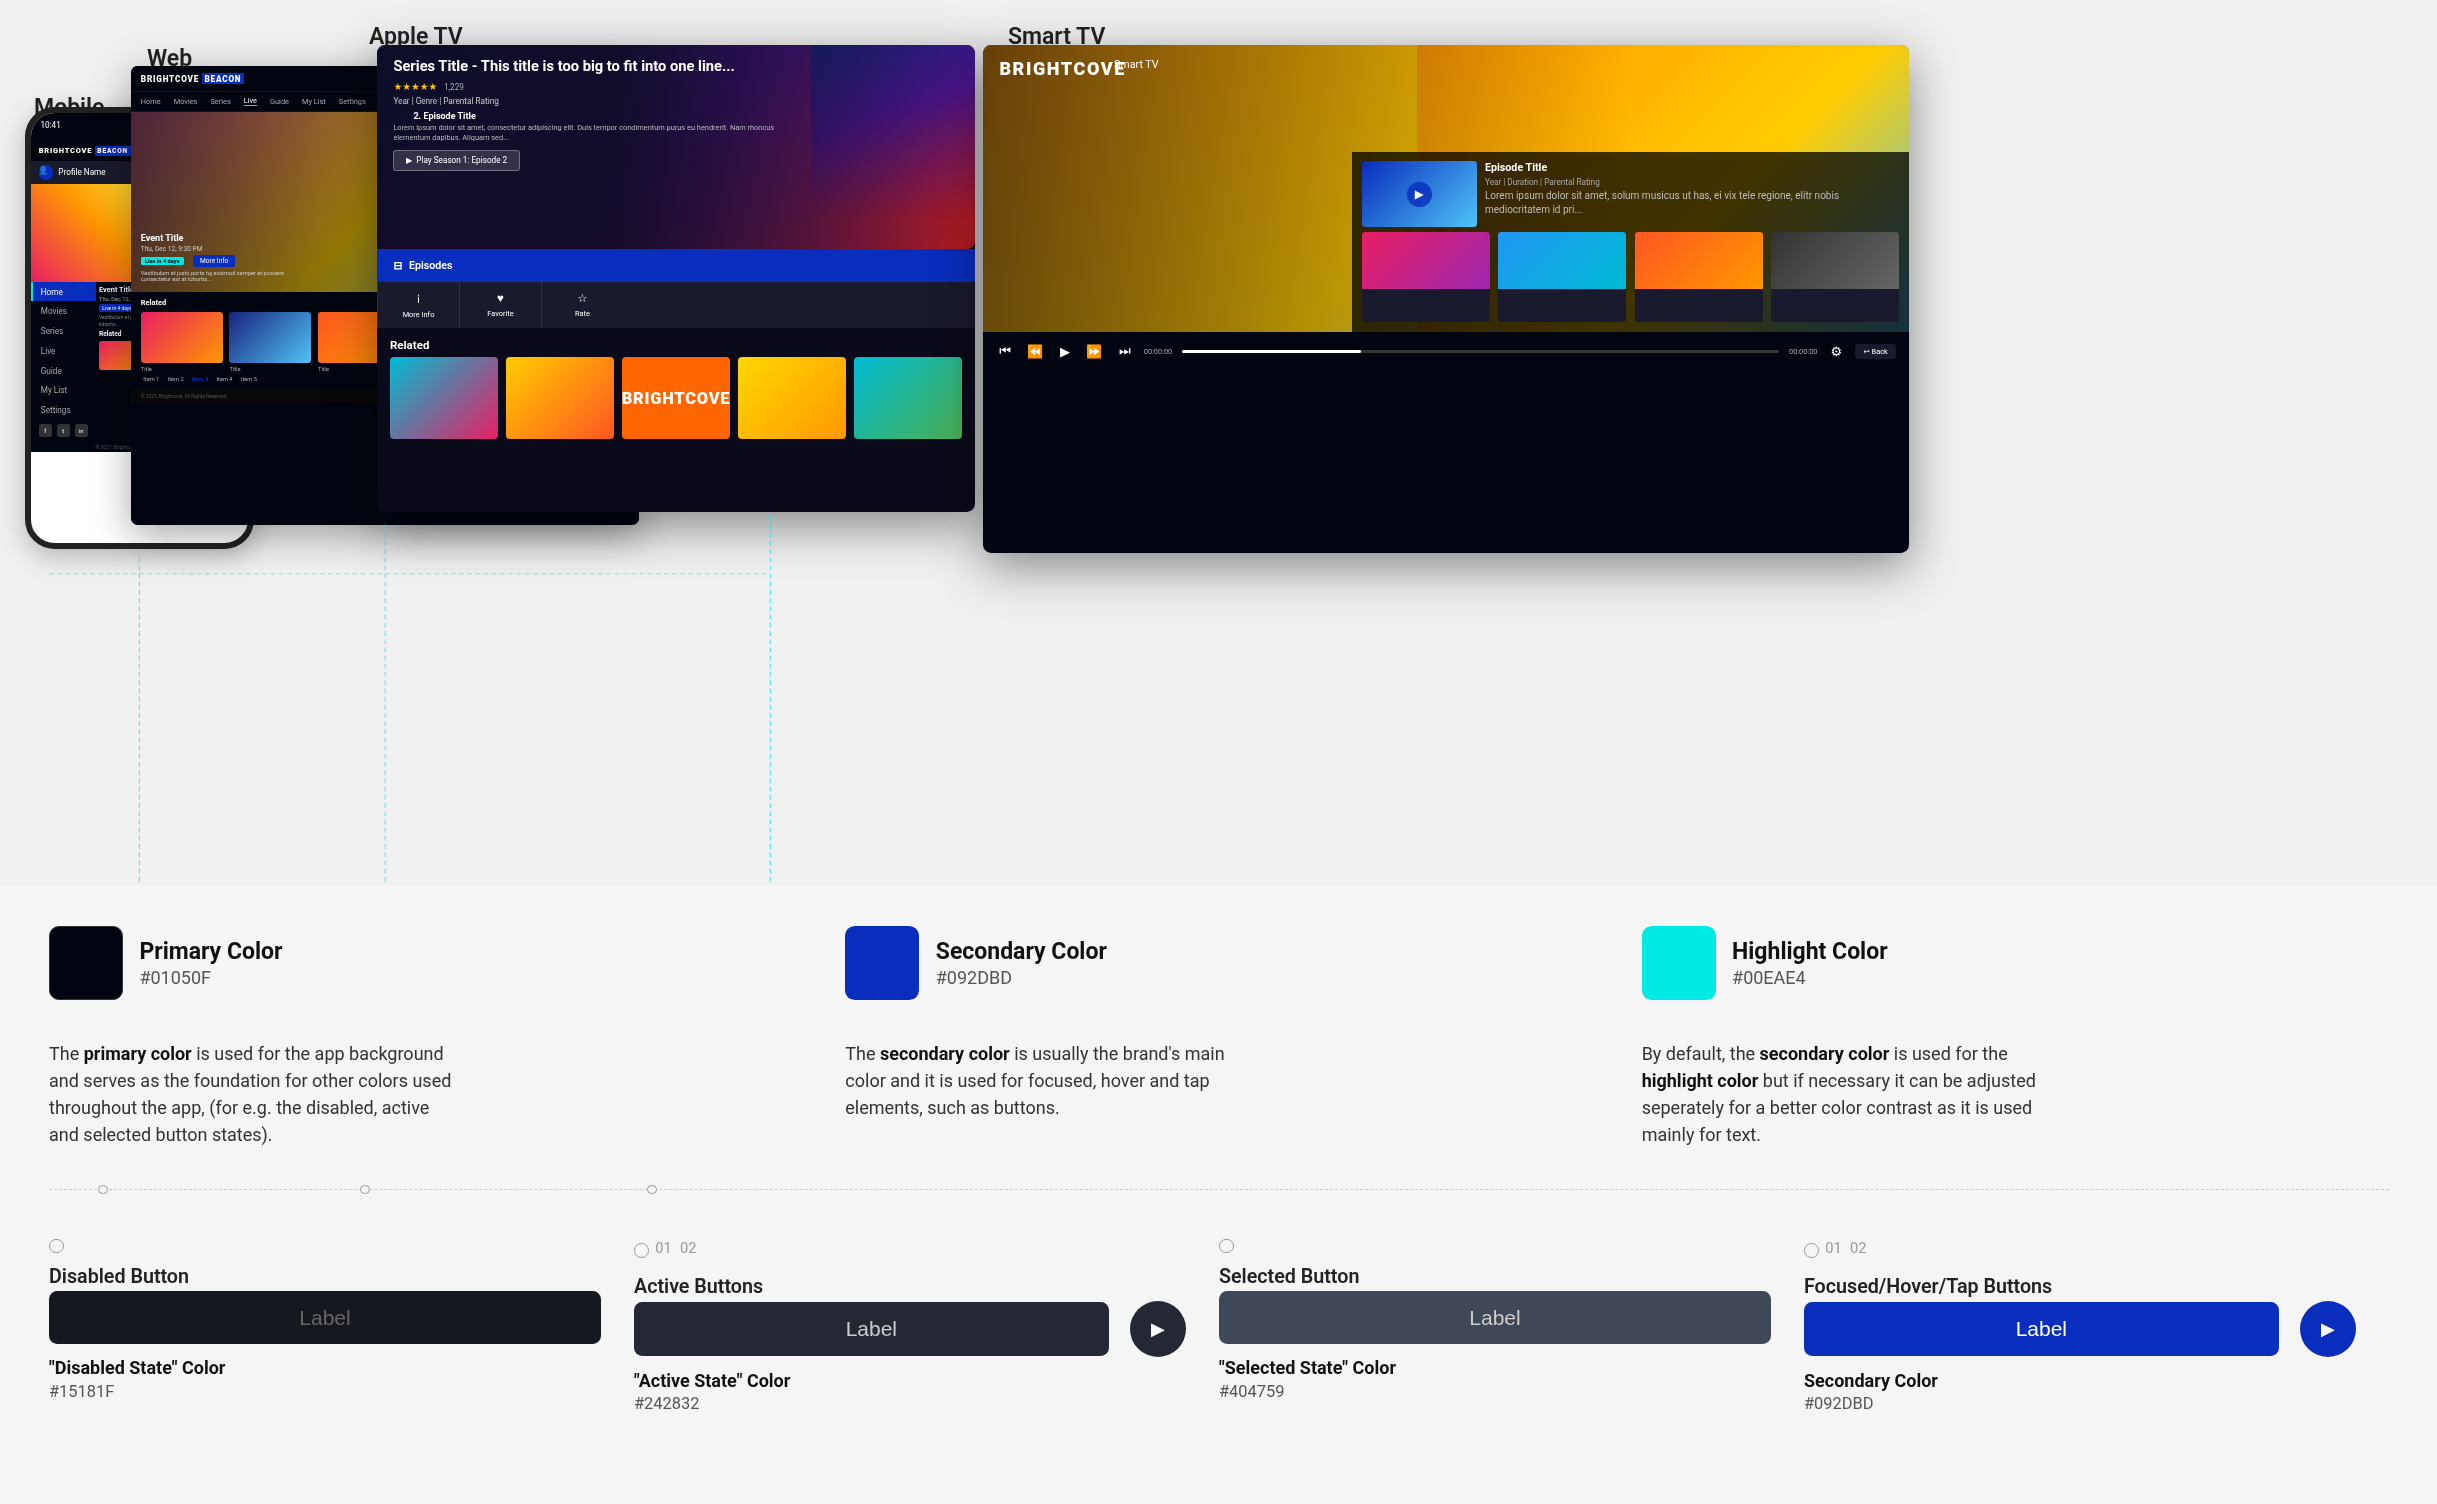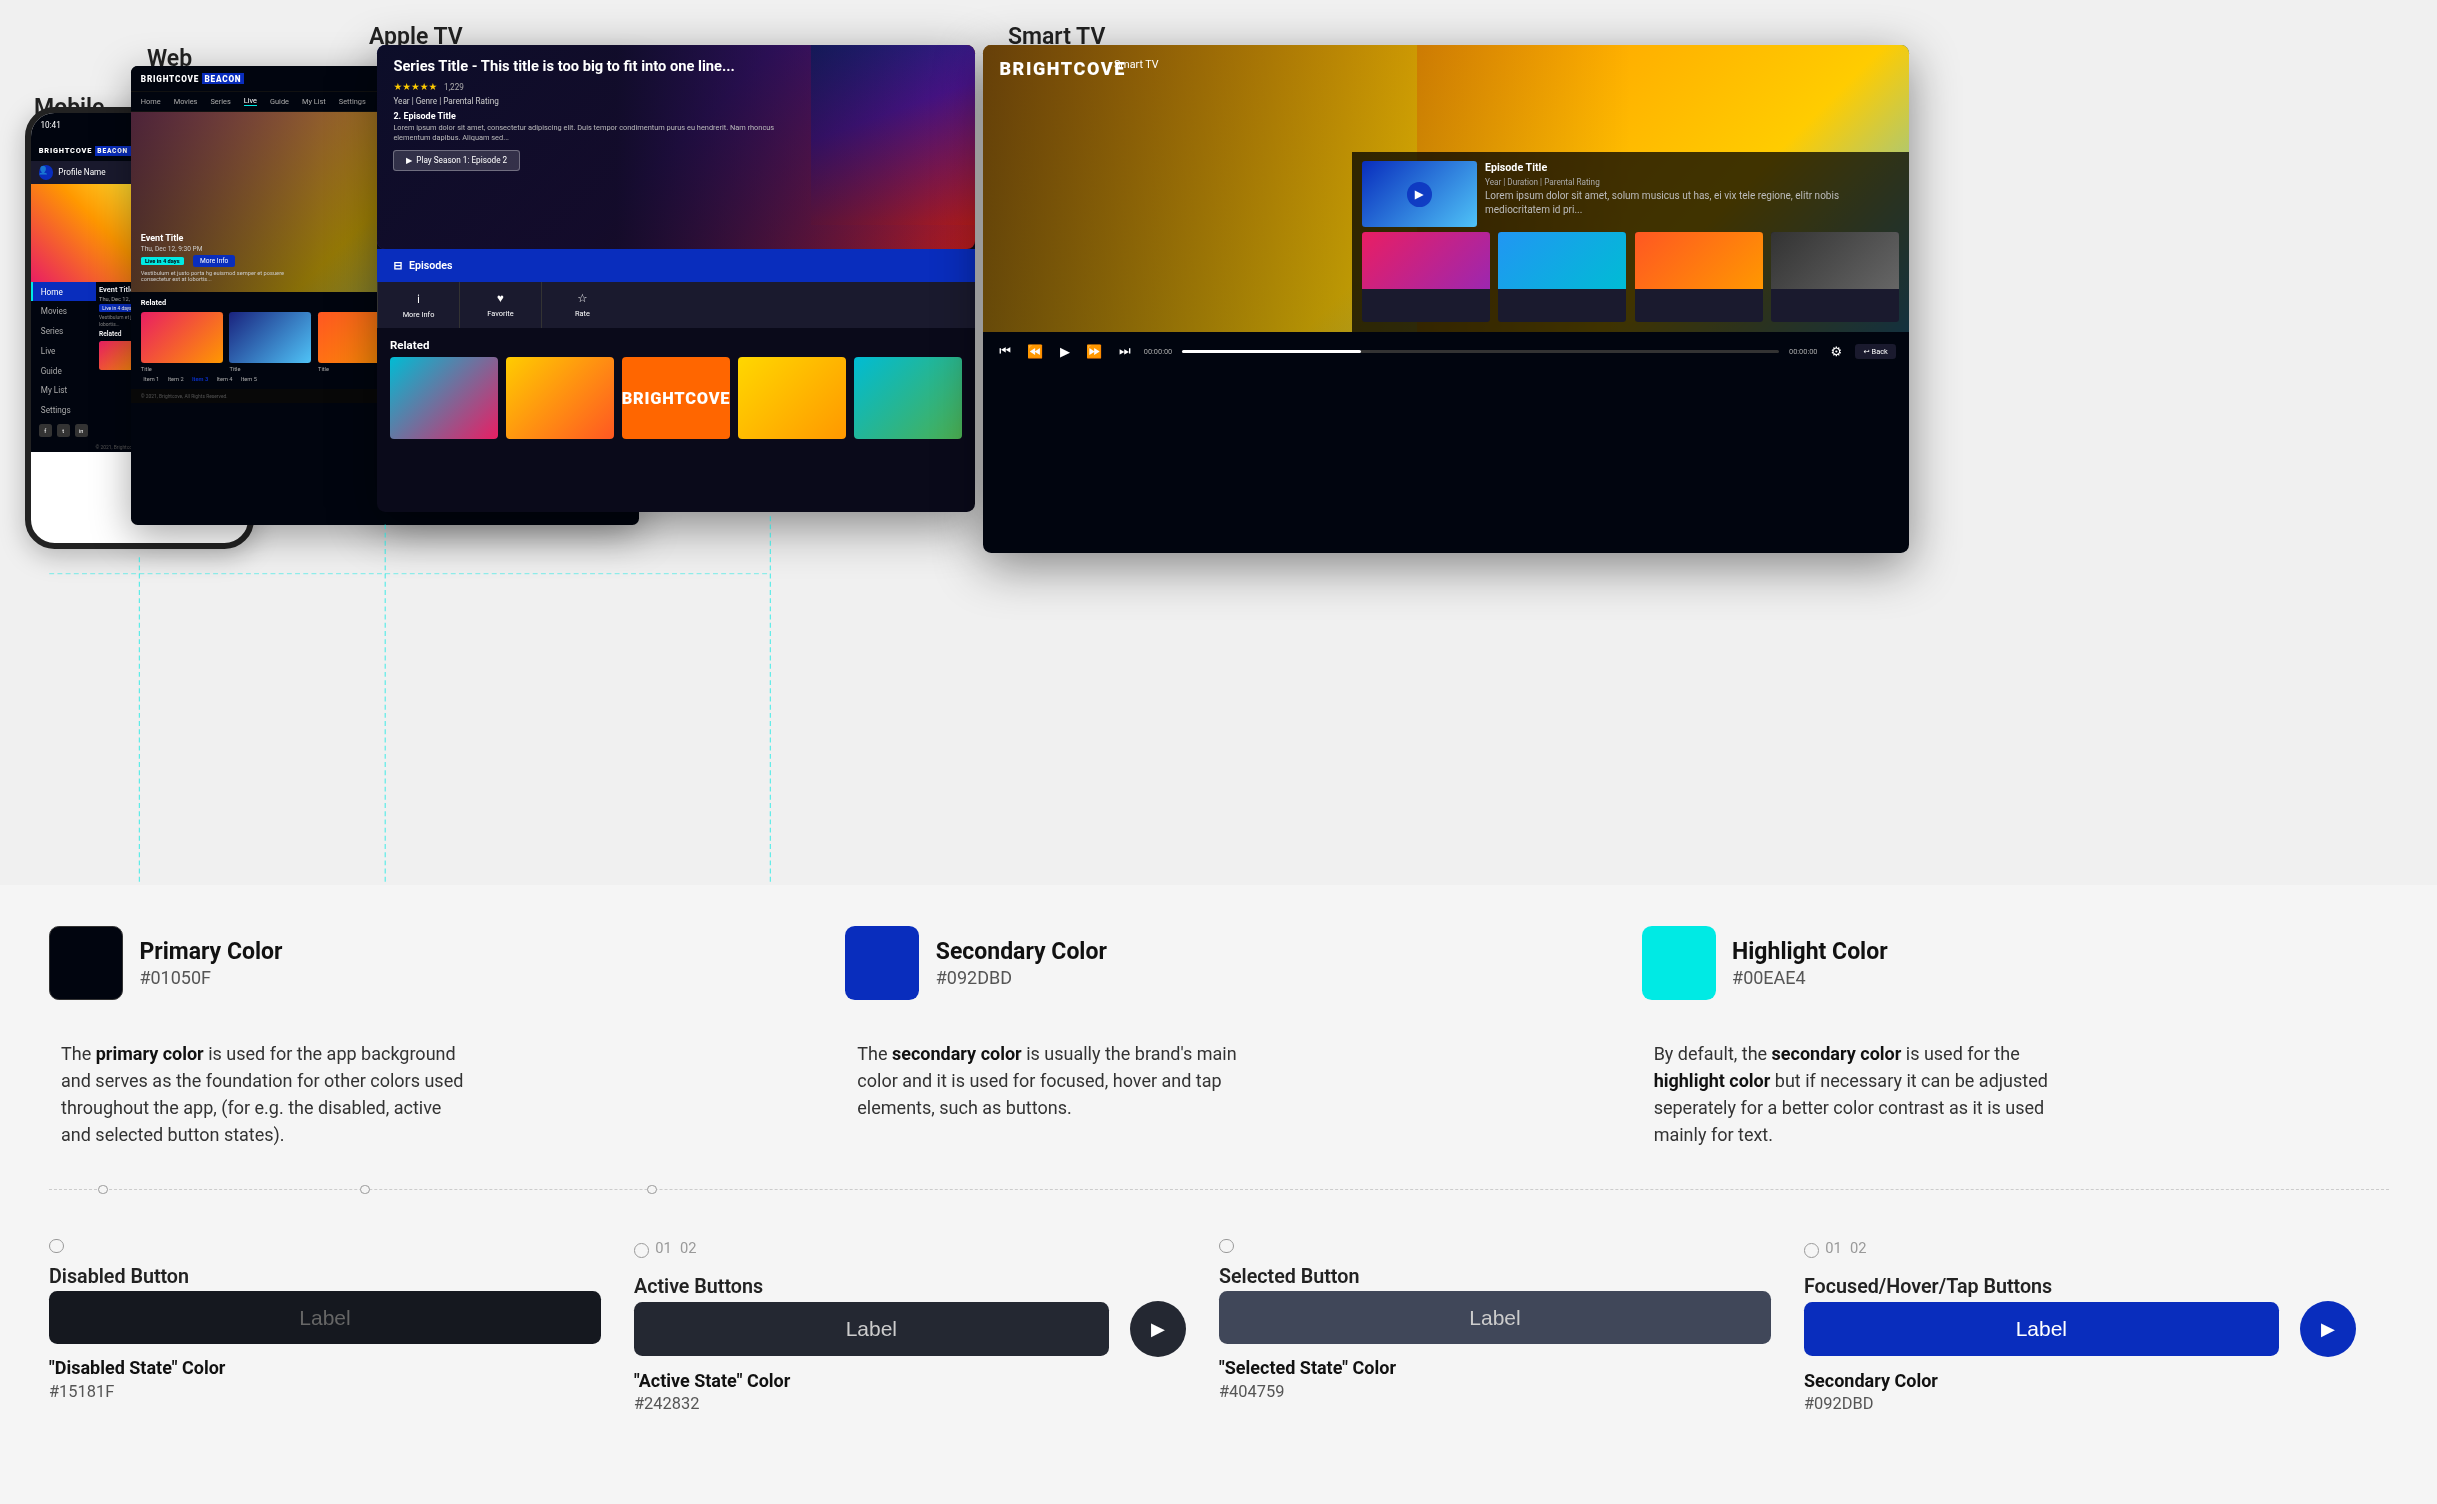--- a/index.html
+++ b/index.html
@@ -344,21 +344,21 @@
       position: absolute;
       top: 13px;
       left: 16.4px;
       right: 172px;
       color: #fff;
     }
     .atv-series-title { font-size: 14.7px; font-weight: 700; line-height: 1.2; margin-bottom: 4.9px; }
     .atv-stars { color: #ffcc00; font-size: 9.8px; margin-bottom: 1.6px; }
     .atv-rating-count { color: #aaa; font-size: 8.2px; display: inline; margin-left: 3.3px; }
     .atv-meta { color: #ccc; font-size: 8.2px; margin-bottom: 4.9px; }
-    .atv-episode-title { color: #fff; font-size: 9px; font-weight: 700; }
+    .atv-episode-title { color: #fff; font-size: 9px; font-weight: 700; margin-left: 20px; }
     .atv-episode-desc { color: #bbb; font-size: 7.4px; line-height: 1.4; margin-top: 2.5px; }
     .atv-play-btn {
       background: rgba(255,255,255,0.15);
       border: 0.8px solid rgba(255,255,255,0.3);
       color: #fff;
       font-size: 8.2px;
       padding: 4.1px 11.5px;
       border-radius: 3.3px;
       margin-top: 6.6px;
       display: flex;
@@ -610,21 +610,20 @@
 
     .color-info {}
     .color-name { font-size: 23px; font-weight: 700; color: #111; margin-bottom: 2.5px; }
     .color-hex { font-size: 18px; color: #555; }
 
     .color-description {
       font-size: 18px;
       color: #333;
       line-height: 1.5;
       max-width: 410px;
-      margin-left: 12px;
     }
     .color-description strong { font-weight: 700; color: #111; }
 
     
     .button-states-row {
       display: flex;
       gap: 0;
       align-items: flex-start;
       margin-top: 49px;
     }

